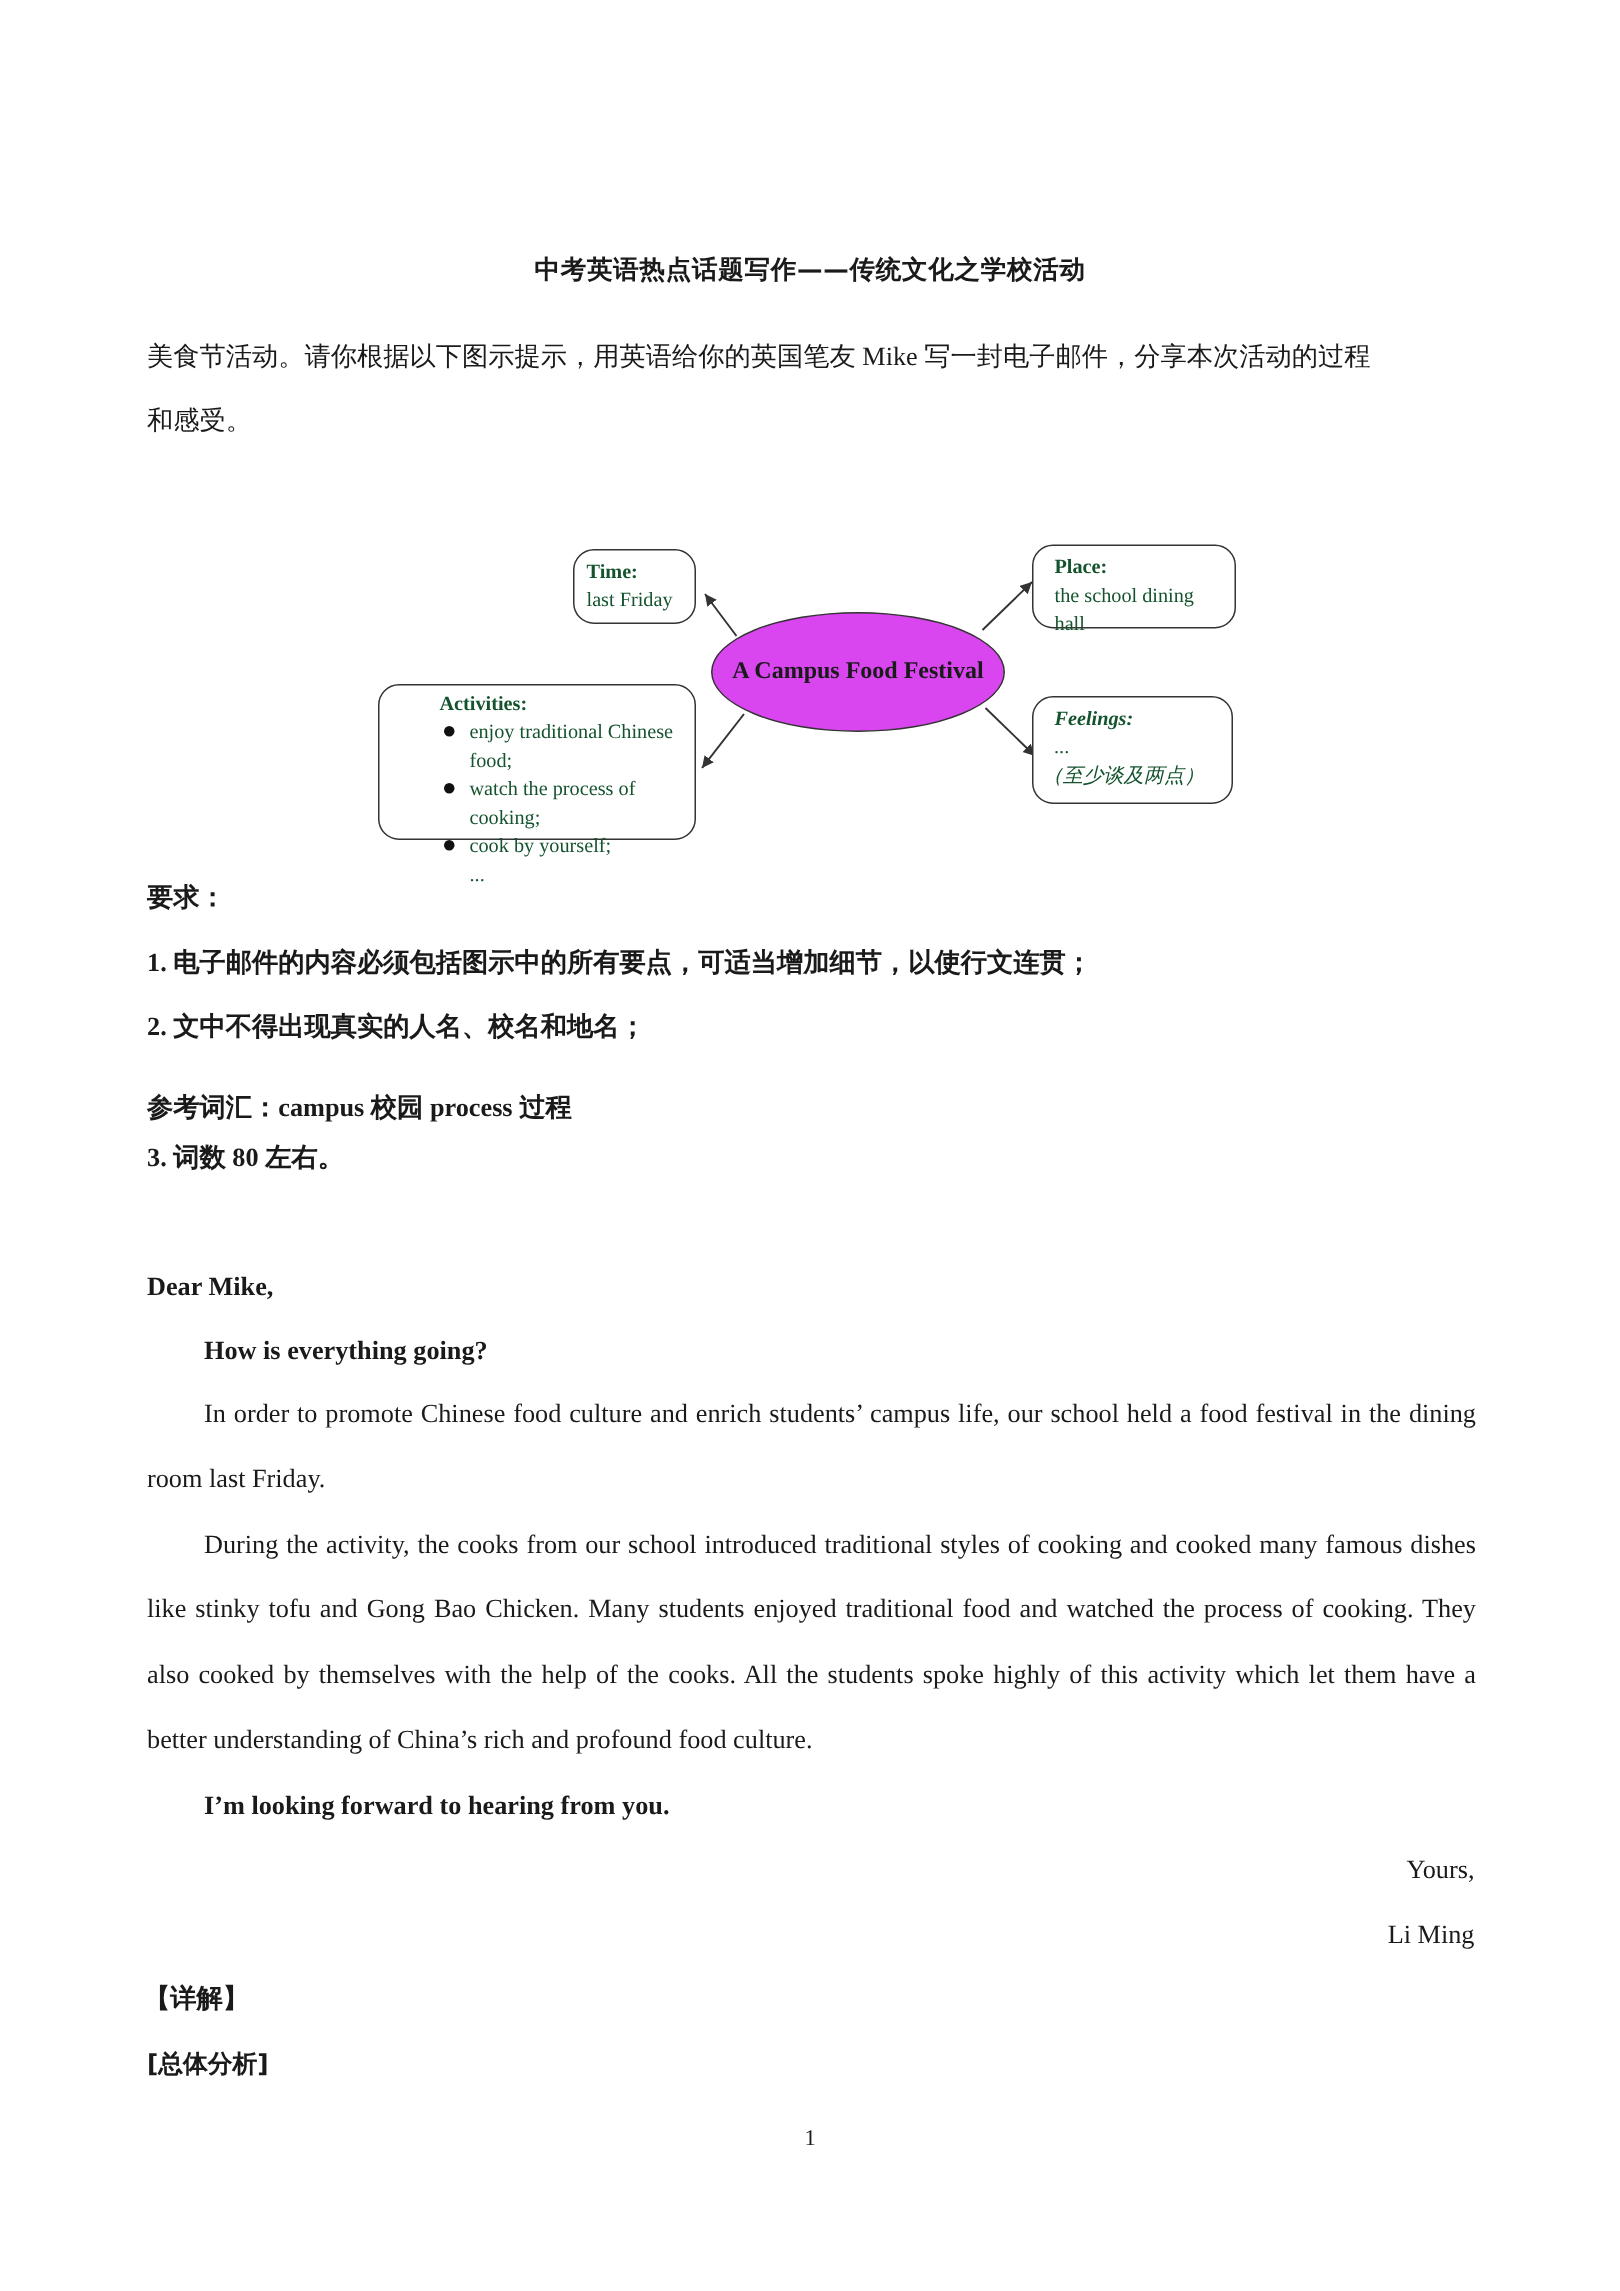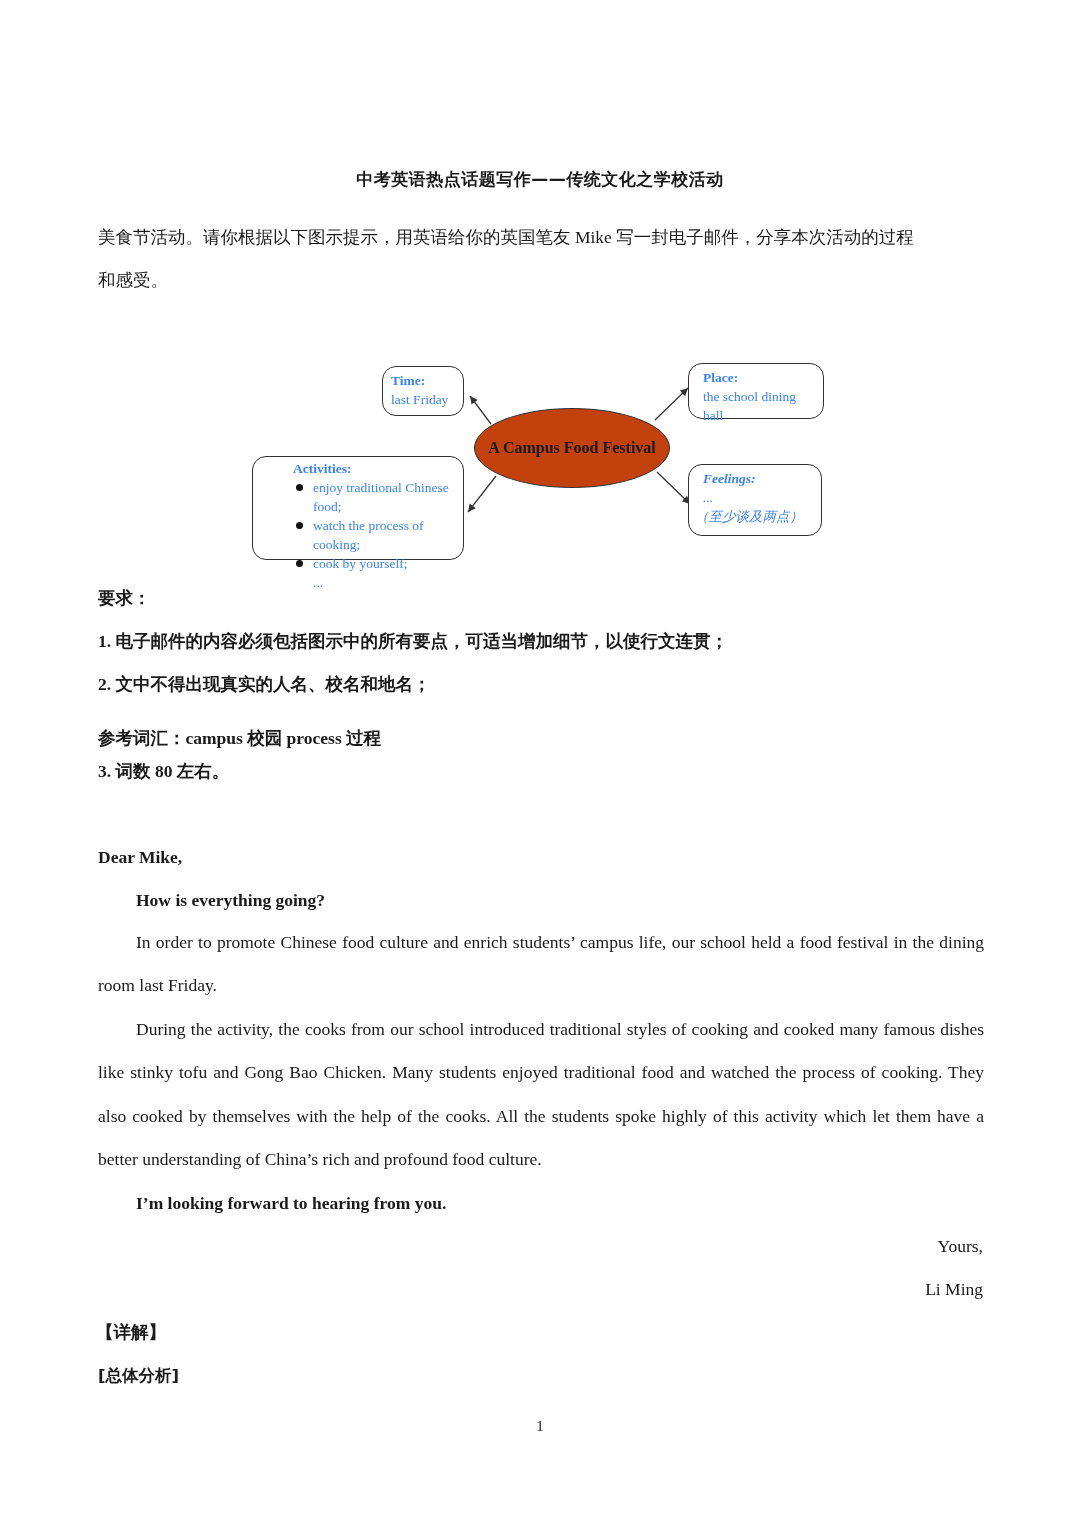--- a/index.html
+++ b/index.html
@@ -17,31 +17,31 @@
     .line { position: absolute; left: 98px; font-size: 17.5px; line-height: 24px; white-space: nowrap; font-weight: bold; }
     .indent { text-indent: 38px; }
     .right { position: absolute; right: 97px; font-size: 17.5px; line-height: 24px; white-space: nowrap; }
     .bold { font-weight: bold; font-family: "DejaVu Sans", sans-serif; font-size: 16.5px; }
     .pagenum { position: absolute; top: 1418px; left: 0; width: 1080px; text-align: center; font-size: 15px; }
 
     
     .diagram { position: absolute; left: 248px; top: 358px; width: 580px; height: 210px; }
     .node {
       position: absolute; border: 1.6px solid #333; border-radius: 14px; background: #fff;
-      font-size: 13.5px; line-height: 19px; padding: 4px 8px; color: #3b82f6;
+      font-size: 13.5px; line-height: 19px; padding: 4px 8px; color: #14532d;
     }
     .node .label { font-weight: bold; display: block; }
     .node ul { list-style: none; }
     .node li { position: relative; padding-left: 20px; }
     .node li .bullet { position: absolute; left: 3px; top: 6px; width: 7px; height: 7px; border-radius: 50%; background: #111; }
     .node li.plain { padding-left: 20px; }
     .ellipse {
       position: absolute; left: 226px; top: 50px; width: 196px; height: 80px; border: 1.6px solid #333;
       border-radius: 50%; display: flex; align-items: center; justify-content: center;
-      font-weight: bold; font-size: 16px; background: #c2410c;
+      font-weight: bold; font-size: 16px; background: #d946ef;
     }
     .arrows { position: absolute; left: 0; top: 0; width: 580px; height: 210px; }
   </style>
 </head>
 <body>
 
 <div class="page">
 
   <div class="title">中考英语热点话题写作——传统文化之学校活动</div>
 

